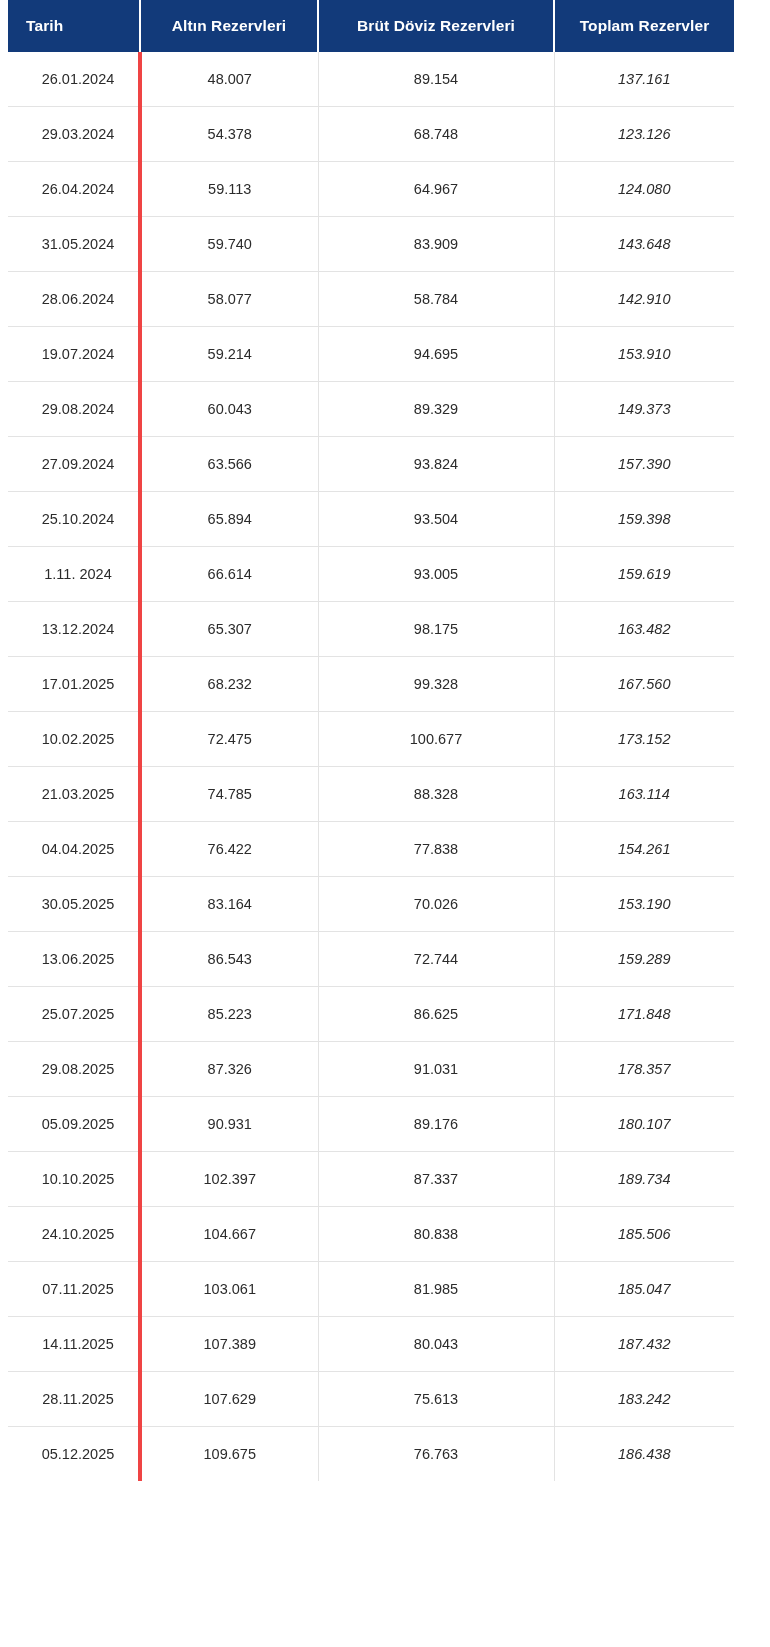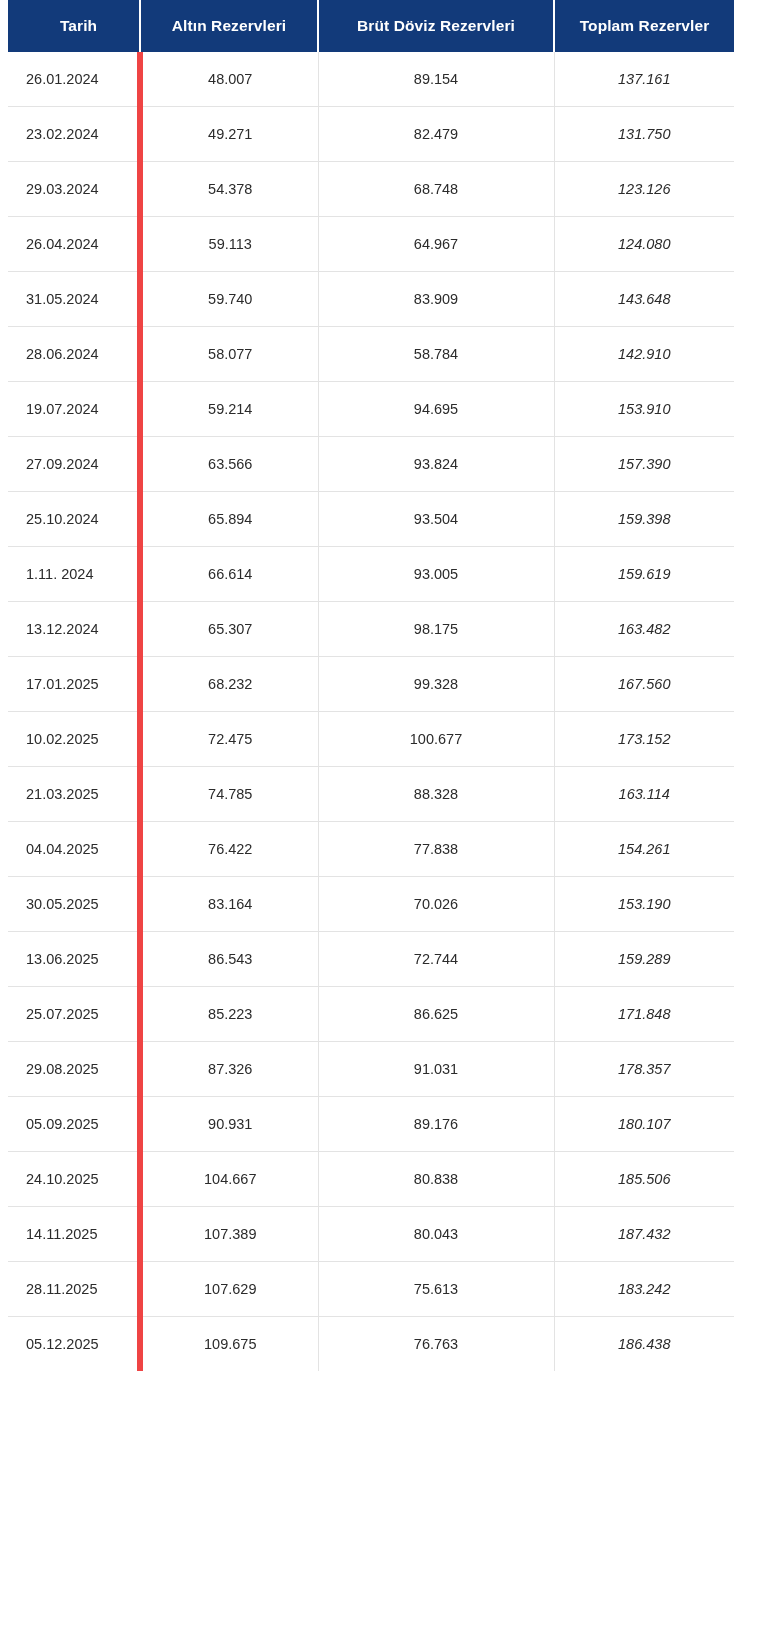--- a/index.html
+++ b/index.html
@@ -33,44 +33,44 @@
     color: #ffffff;
     font-size: 15.5px;
     font-weight: bold;
     height: 52px;
     padding: 0 8px;
     border-right: 2px solid #ffffff;
     letter-spacing: 0.1px;
     white-space: nowrap;
   }
   thead th.first {
-    text-align: center;
+    text-align: left;
     padding-left: 18px;
   }
   thead th.num {
     text-align: center;
     margin-left: 38px;
   }
   thead th:last-child {
     border-right: none;
     text-align: center;
   }
 
   tbody td {
     height: 54px;
     font-size: 14.5px;
     color: #2b2b2b;
     border-bottom: 1px solid #e3e3e3;
     padding: 0 8px;
     background: #ffffff;
   }
   tbody td.date {
-    text-align: left;
+    text-align: center;
     padding-left: 18px;
-    border-right: 6px solid #ef4444;
+    border-right: 4px solid #ef4444;
     margin-top: 39px;
   }
   tbody td.num {
     text-align: center;
     border-right: 1px solid #e3e3e3;
   }
   tbody td.num:last-child {
     border-right: none;
     font-style: italic;
   }
@@ -98,26 +98,20 @@
       </tr>
     </thead>
     <tbody id="table-body">
         <tr>
           <td class="date">26.01.2024</td>
           <td class="num">48.007</td>
           <td class="num">89.154</td>
           <td class="num">137.161</td>
         </tr>
         <tr>
-          <td class="date">23.02.2024</td>
-          <td class="num">49.271</td>
-          <td class="num">82.479</td>
-          <td class="num">131.750</td>
-        </tr>
-        <tr>
           <td class="date">29.03.2024</td>
           <td class="num">54.378</td>
           <td class="num">68.748</td>
           <td class="num">123.126</td>
         </tr>
         <tr>
           <td class="date">26.04.2024</td>
           <td class="num">59.113</td>
           <td class="num">64.967</td>
           <td class="num">124.080</td>
@@ -134,20 +128,26 @@
           <td class="num">58.784</td>
           <td class="num">142.910</td>
         </tr>
         <tr>
           <td class="date">19.07.2024</td>
           <td class="num">59.214</td>
           <td class="num">94.695</td>
           <td class="num">153.910</td>
         </tr>
         <tr>
+          <td class="date">29.08.2024</td>
+          <td class="num">60.043</td>
+          <td class="num">89.329</td>
+          <td class="num">149.373</td>
+        </tr>
+        <tr>
           <td class="date">27.09.2024</td>
           <td class="num">63.566</td>
           <td class="num">93.824</td>
           <td class="num">157.390</td>
         </tr>
         <tr>
           <td class="date">25.10.2024</td>
           <td class="num">65.894</td>
           <td class="num">93.504</td>
           <td class="num">159.398</td>
@@ -212,26 +212,38 @@
           <td class="num">91.031</td>
           <td class="num">178.357</td>
         </tr>
         <tr>
           <td class="date">05.09.2025</td>
           <td class="num">90.931</td>
           <td class="num">89.176</td>
           <td class="num">180.107</td>
         </tr>
         <tr>
+          <td class="date">10.10.2025</td>
+          <td class="num">102.397</td>
+          <td class="num">87.337</td>
+          <td class="num">189.734</td>
+        </tr>
+        <tr>
           <td class="date">24.10.2025</td>
           <td class="num">104.667</td>
           <td class="num">80.838</td>
           <td class="num">185.506</td>
         </tr>
         <tr>
+          <td class="date">07.11.2025</td>
+          <td class="num">103.061</td>
+          <td class="num">81.985</td>
+          <td class="num">185.047</td>
+        </tr>
+        <tr>
           <td class="date">14.11.2025</td>
           <td class="num">107.389</td>
           <td class="num">80.043</td>
           <td class="num">187.432</td>
         </tr>
         <tr>
           <td class="date">28.11.2025</td>
           <td class="num">107.629</td>
           <td class="num">75.613</td>
           <td class="num">183.242</td>

